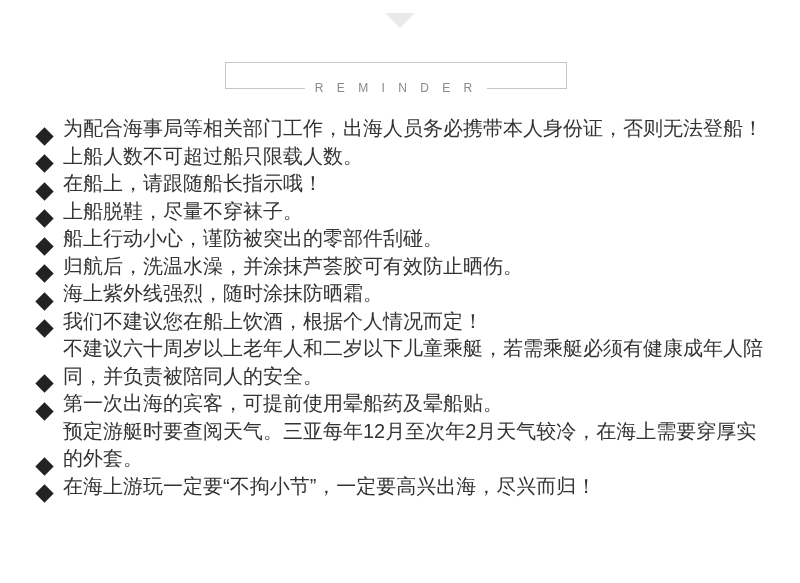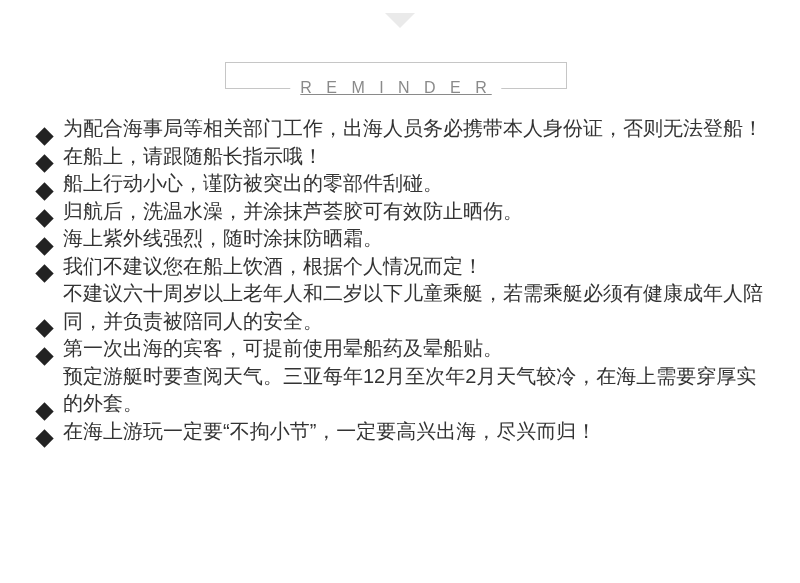--- a/index.html
+++ b/index.html
@@ -48,25 +48,24 @@
     color: var(--title, #4d4d4d);
     white-space: nowrap;
   }
   .subtitle {
     position: absolute;
     left: 50%;
     bottom: 0;
     transform: translate(-50%, 50%);
     background: var(--background, #ffffff);
     padding: 0 10px;
-    font-size: 16px;
+    font-size: 12px;
     letter-spacing: 5px;
     color: var(--subtitle, #8a8a8a);
     white-space: nowrap;
-    text-decoration: underline;
   }
   
   .list {
     position: absolute;
     left: 35px;
     top: 115px;
     width: 735px;
   }
   .item {
     display: flex;
@@ -98,21 +97,29 @@
     <span class="subtitle">R E M I N D E R</span>
   </div>
 
   <div class="list">
     <div class="item">
         <span class="diamond"></span>
         <span class="item-text">为配合海事局等相关部门工作，出海人员务必携带本人身份证，否则无法登船！</span>
       </div>
       <div class="item">
         <span class="diamond"></span>
+        <span class="item-text">上船人数不可超过船只限载人数。</span>
+      </div>
+      <div class="item">
+        <span class="diamond"></span>
         <span class="item-text">在船上，请跟随船长指示哦！</span>
+      </div>
+      <div class="item">
+        <span class="diamond"></span>
+        <span class="item-text">上船脱鞋，尽量不穿袜子。</span>
       </div>
       <div class="item">
         <span class="diamond"></span>
         <span class="item-text">船上行动小心，谨防被突出的零部件刮碰。</span>
       </div>
       <div class="item">
         <span class="diamond"></span>
         <span class="item-text">归航后，洗温水澡，并涂抹芦荟胶可有效防止晒伤。</span>
       </div>
       <div class="item">

